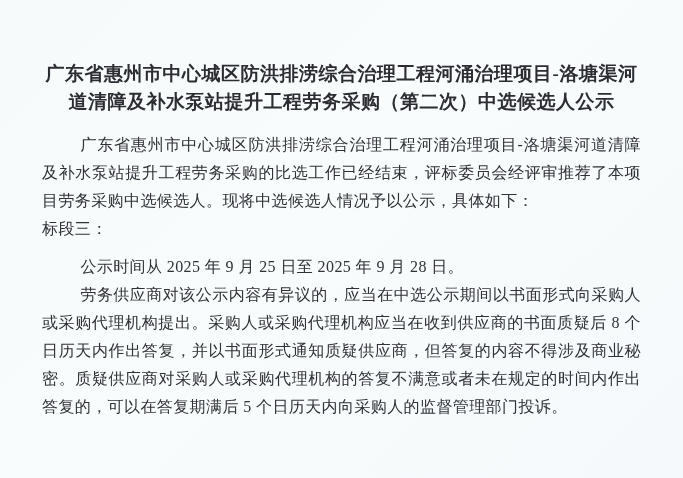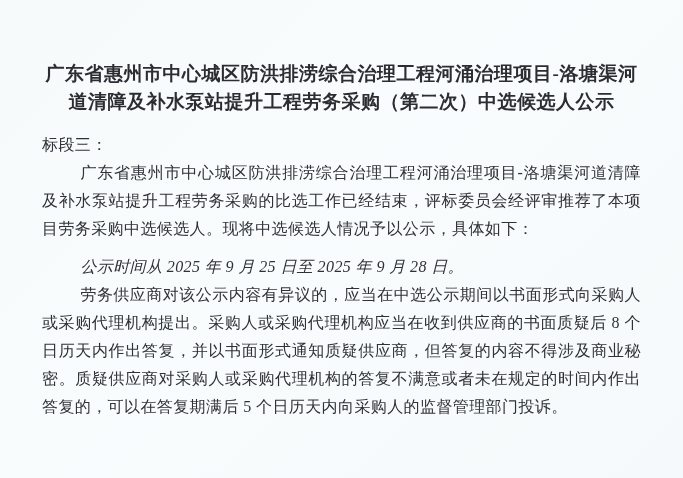--- a/index.html
+++ b/index.html
@@ -41,33 +41,32 @@
     text-align: justify;
     letter-spacing: 0.4px;
   }
 
   .indent {
     text-indent: 2.4em;
   }
 
   .publicity {
     margin-top: 10px;
-    font-style: italic;
   }
 </style>
 </head>
 <body>
 
 <div class="page">
 
   <h1 class="notice-title">广东省惠州市中心城区防洪排涝综合治理工程河涌治理项目-洛塘渠河道清障及补水泵站提升工程劳务采购（第二次）中选候选人公示</h1>
 
+  <p class="para indent">广东省惠州市中心城区防洪排涝综合治理工程河涌治理项目-洛塘渠河道清障及补水泵站提升工程劳务采购的比选工作已经结束，评标委员会经评审推荐了本项目劳务采购中选候选人。现将中选候选人情况予以公示，具体如下：</p>
+
   <p class="para">标段三：</p>
-
-  <p class="para indent">广东省惠州市中心城区防洪排涝综合治理工程河涌治理项目-洛塘渠河道清障及补水泵站提升工程劳务采购的比选工作已经结束，评标委员会经评审推荐了本项目劳务采购中选候选人。现将中选候选人情况予以公示，具体如下：</p>
 
 
 
   <p class="para indent publicity">公示时间从 2025 年 9 月 25 日至 2025 年 9 月 28 日。</p>
 
   <p class="para indent">劳务供应商对该公示内容有异议的，应当在中选公示期间以书面形式向采购人或采购代理机构提出。采购人或采购代理机构应当在收到供应商的书面质疑后 8 个日历天内作出答复，并以书面形式通知质疑供应商，但答复的内容不得涉及商业秘密。质疑供应商对采购人或采购代理机构的答复不满意或者未在规定的时间内作出答复的，可以在答复期满后 5 个日历天内向采购人的监督管理部门投诉。</p>
 
 </div>
 
 </body></html>

